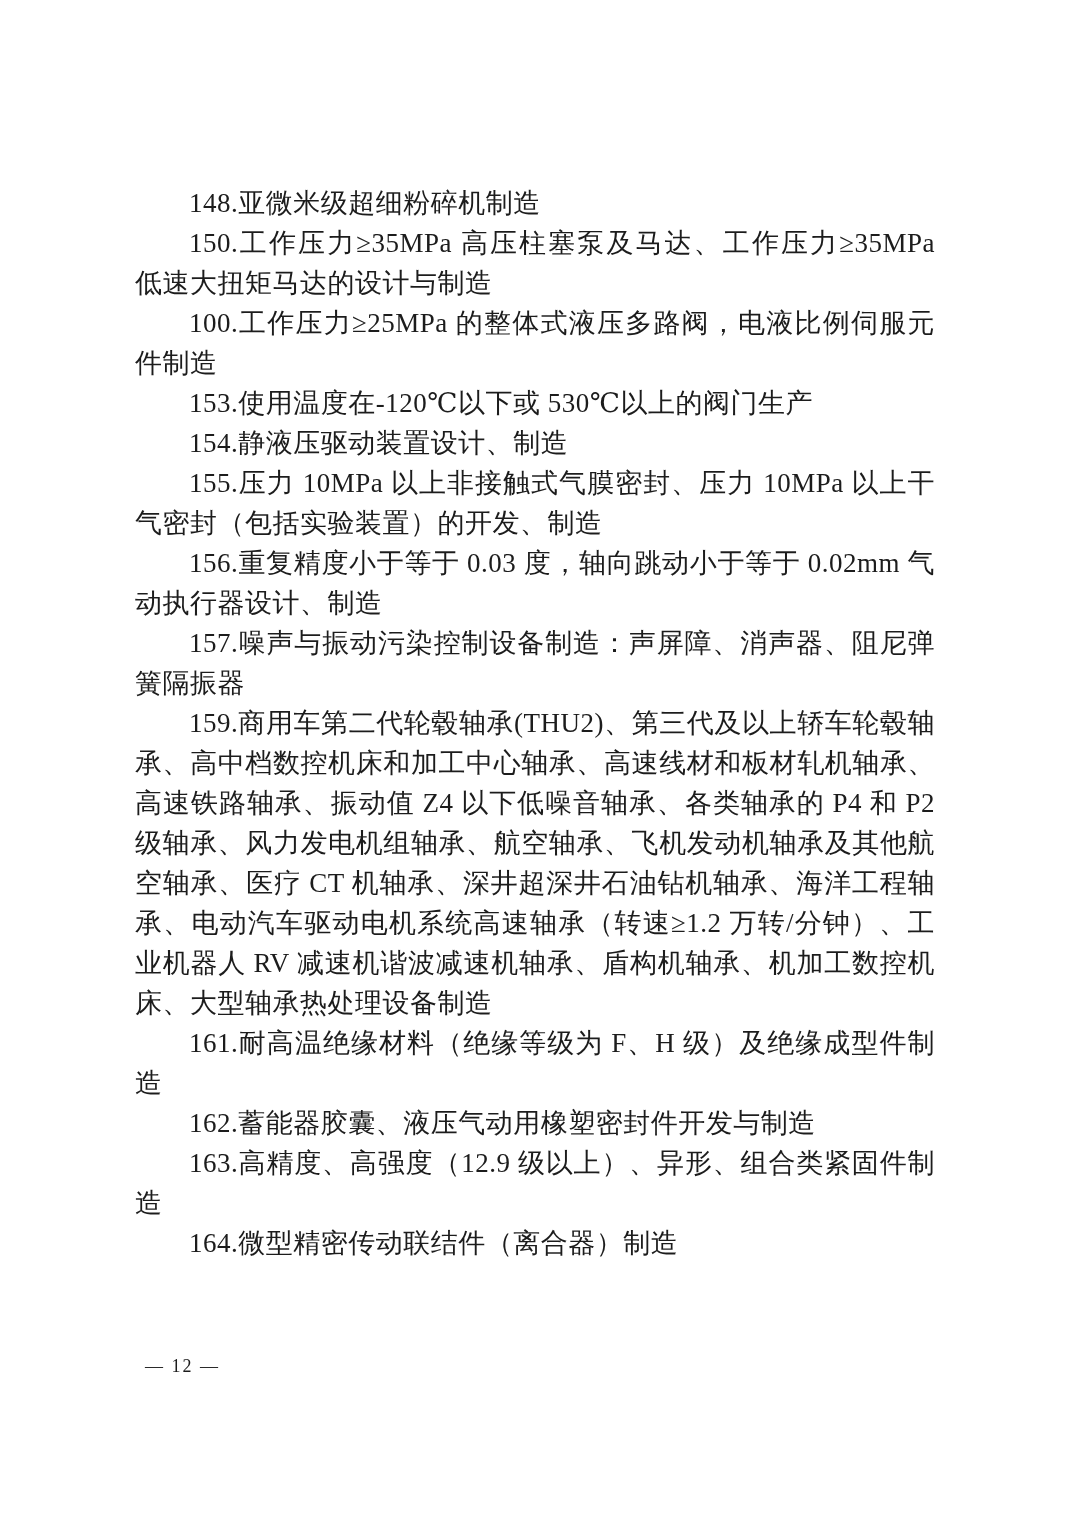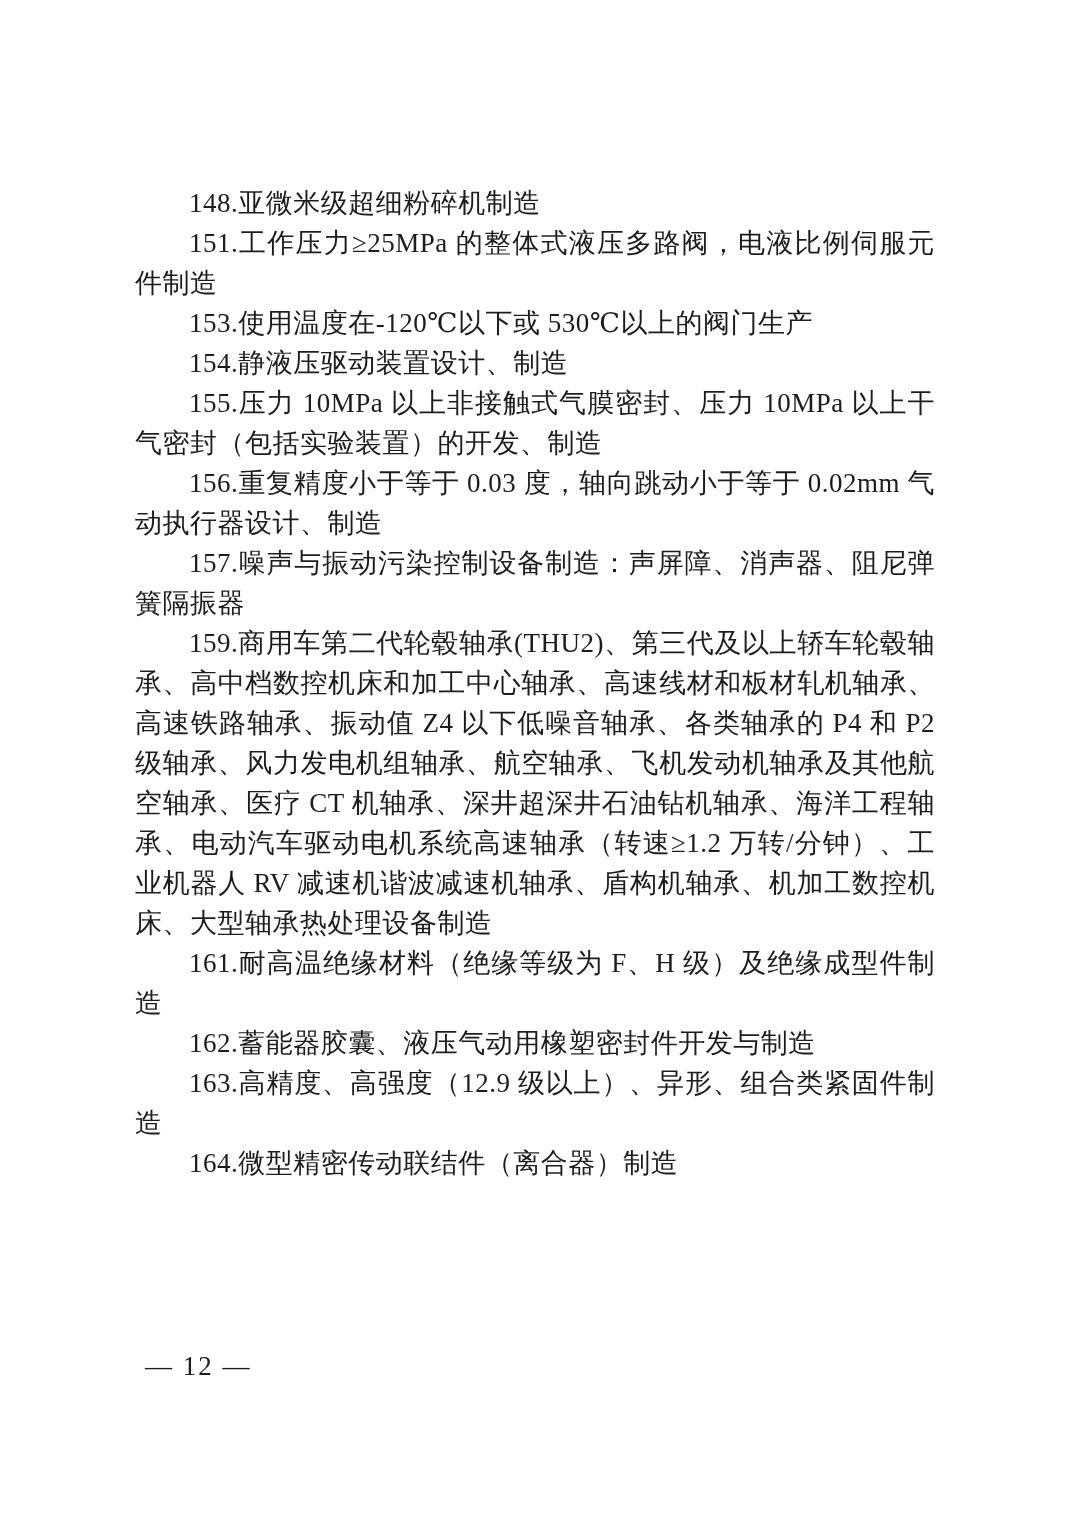--- a/index.html
+++ b/index.html
@@ -30,33 +30,34 @@
   }
   .content p.item {
     margin: 0;
     padding: 0;
     text-indent: 2em;
   }
   .footer {
     position: absolute;
     left: 145px;
     top: 1348px;
-    font-size: 27px;
+    font-size: 18px;
     line-height: 36px;
     color: #1c1c1c;
     letter-spacing: 2px;
   }
 </style>
 </head>
 <body>
 
 <div class="page">
   <div class="content">
     <p class="item"><span>148.</span><span>亚微米级超细粉碎机制造</span></p>
-    <p class="item"><span>151.</span><span>工作压力≥25MPa 的整体式液压多路阀，电液比例伺服元件制造</span></p>
+    <p class="item"><span>150.</span><span>工作压力≥35MPa 高压柱塞泵及马达、工作压力≥35MPa 低速大扭矩马达的设计与制造</span></p>
+    <p class="item"><span>100.</span><span>工作压力≥25MPa 的整体式液压多路阀，电液比例伺服元件制造</span></p>
     <p class="item"><span>153.</span><span>使用温度在-120℃以下或 530℃以上的阀门生产</span></p>
     <p class="item"><span>154.</span><span>静液压驱动装置设计、制造</span></p>
     <p class="item"><span>155.</span><span>压力 10MPa 以上非接触式气膜密封、压力 10MPa 以上干气密封（包括实验装置）的开发、制造</span></p>
     <p class="item"><span>156.</span><span>重复精度小于等于 0.03 度，轴向跳动小于等于 0.02mm 气动执行器设计、制造</span></p>
     <p class="item"><span>157.</span><span>噪声与振动污染控制设备制造：声屏障、消声器、阻尼弹簧隔振器</span></p>
     <p class="item"><span>159.</span><span>商用车第二代轮毂轴承(THU2)、第三代及以上轿车轮毂轴承、高中档数控机床和加工中心轴承、高速线材和板材轧机轴承、高速铁路轴承、振动值 Z4 以下低噪音轴承、各类轴承的 P4 和 P2 级轴承、风力发电机组轴承、航空轴承、飞机发动机轴承及其他航空轴承、医疗 CT 机轴承、深井超深井石油钻机轴承、海洋工程轴承、电动汽车驱动电机系统高速轴承（转速≥1.2 万转/分钟）、工业机器人 RV 减速机谐波减速机轴承、盾构机轴承、机加工数控机床、大型轴承热处理设备制造</span></p>
     <p class="item"><span>161.</span><span>耐高温绝缘材料（绝缘等级为 F、H 级）及绝缘成型件制造</span></p>
     <p class="item"><span>162.</span><span>蓄能器胶囊、液压气动用橡塑密封件开发与制造</span></p>
     <p class="item"><span>163.</span><span>高精度、高强度（12.9 级以上）、异形、组合类紧固件制造</span></p>
     <p class="item"><span>164.</span><span>微型精密传动联结件（离合器）制造</span></p>

